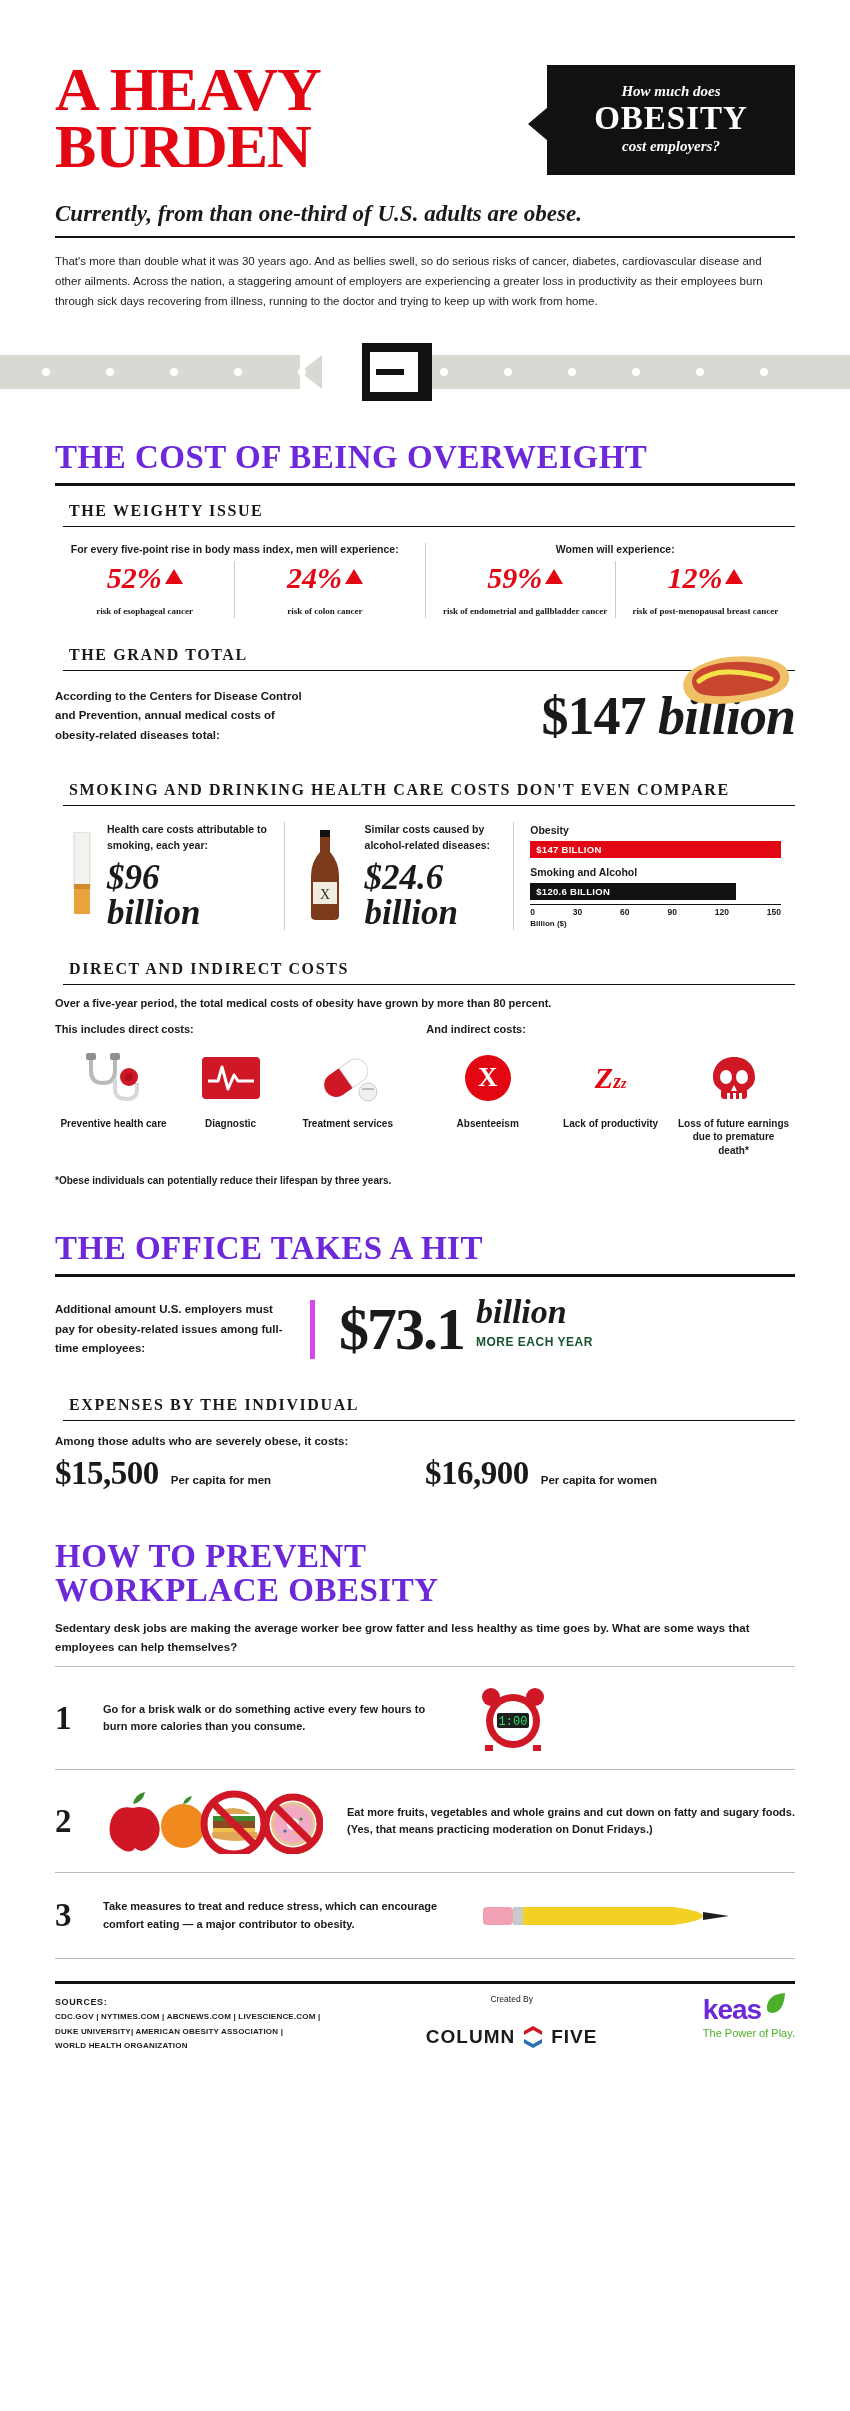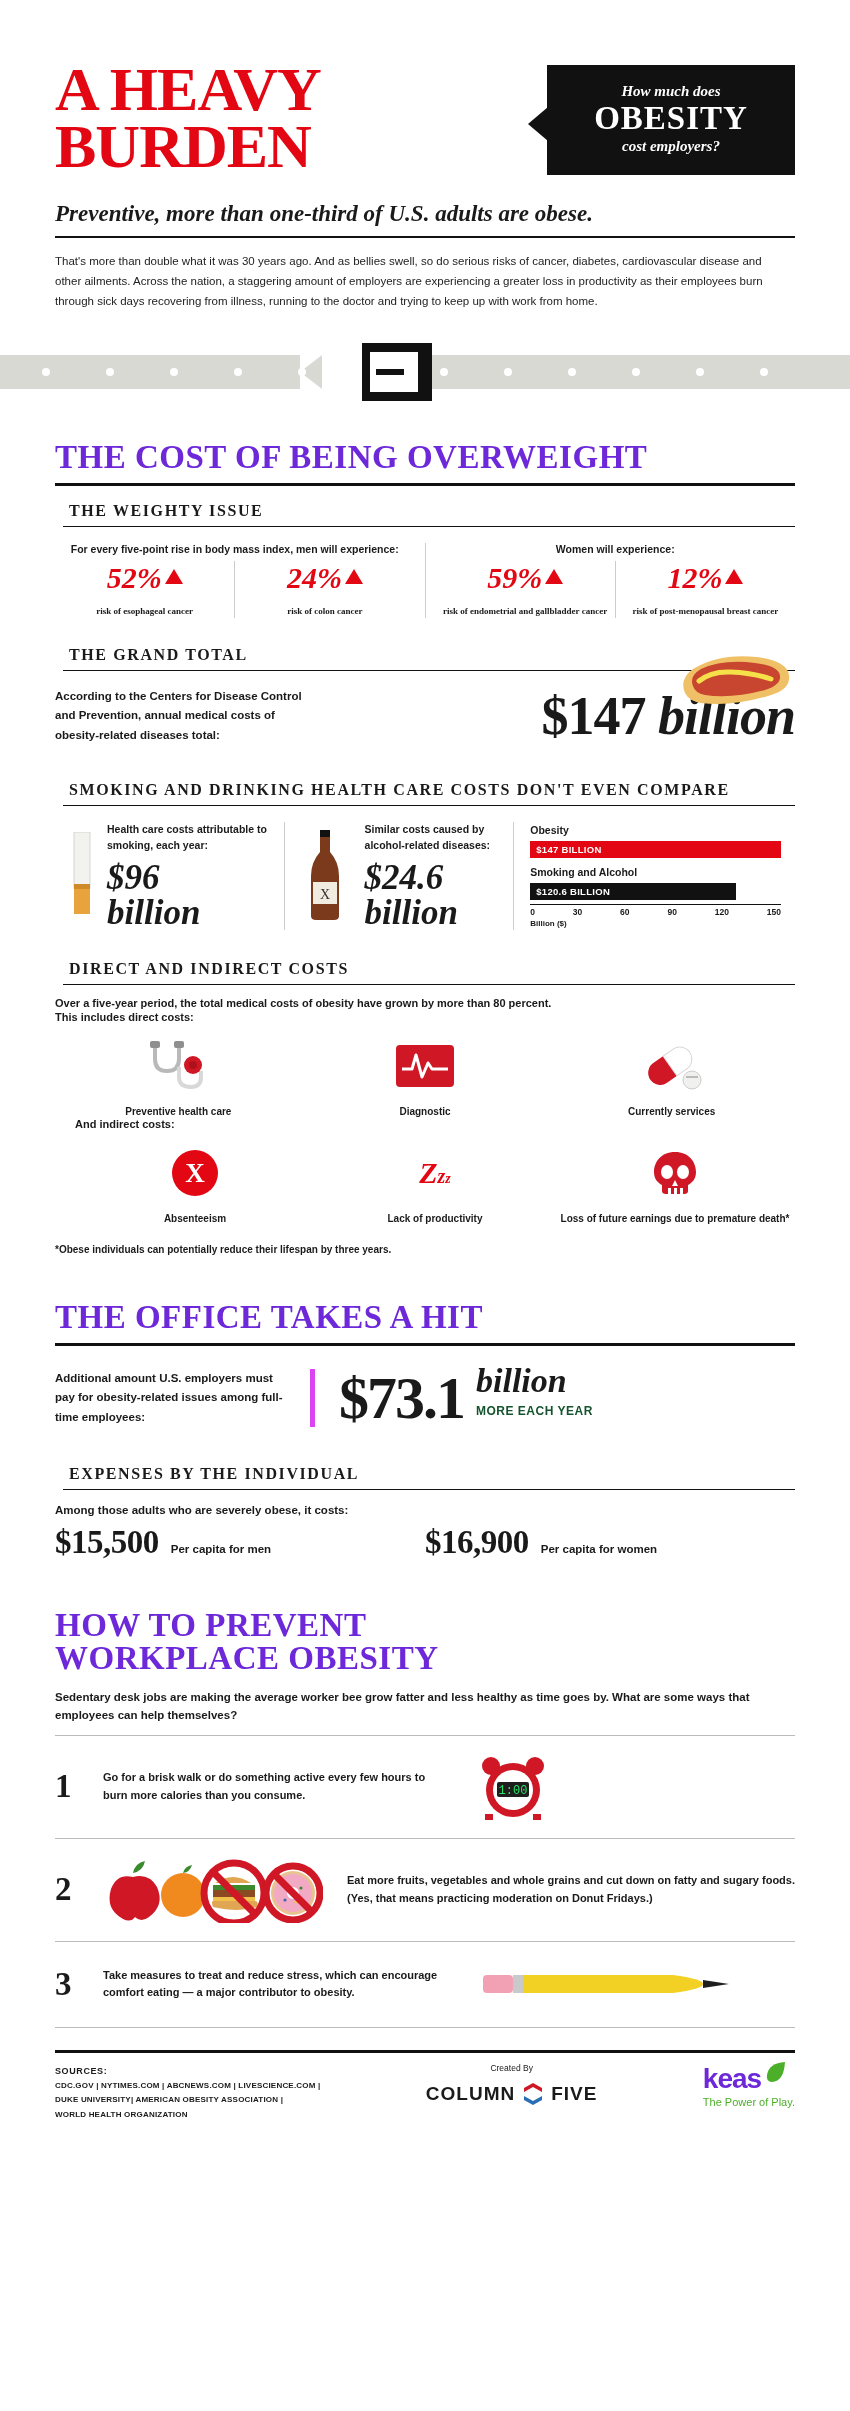--- a/index.html
+++ b/index.html
@@ -295,21 +295,21 @@
     margin-top: 2px;
   }
   .axis-title { font-size: 8px; font-weight: bold; margin-top: 2px; }
 
   
   .dir-note {
     font-size: 11px;
     font-weight: bold;
     margin-top: 12px;
   }
-  .costs-wrap { display: flex; margin-top: 2px; flex-direction: column; }
+  .costs-wrap { display: flex; margin-top: 14px; }
   .costs-col { flex: 1; }
   .costs-col.right { flex: 1.05; padding-left: 20px; }
   .costs-head {
     font-size: 11px;
     font-weight: bold;
     margin-bottom: 12px;
   }
   .icon-row { display: flex; }
   .icon-item { flex: 1; text-align: center; padding: 0 5px; }
   .icon-box { height: 62px; display: flex; align-items: center; justify-content: center; }
@@ -426,21 +426,21 @@
     align-items: flex-start;
     justify-content: space-between;
     margin-top: 22px;
     padding-top: 10px;
     border-top: 3px solid #111;
     padding-bottom: 40px;
   }
   .sources { font-size: 8px; line-height: 1.8; font-weight: bold; letter-spacing: .2px; }
   .sources .hdr { font-size: 9px; letter-spacing: .6px; }
   .created { text-align: center; }
-  .created .by { font-size: 8.5px; margin-bottom: 8px; }
+  .created .by { font-size: 8.5px; margin-bottom: 20px; }
   .c5 {
     display: flex; align-items: center; justify-content: center;
     font-family: "Liberation Sans", sans-serif;
     font-weight: bold; font-size: 19px; letter-spacing: 1px;
   }
   .keas { text-align: left; }
   .keas .word {
     font-family: "Liberation Sans", sans-serif;
     font-weight: bold;
     font-size: 28px;
@@ -463,21 +463,21 @@
     </div>
     <div class="badge-wrap">
       <div class="badge">
         <div class="b1">How much does</div>
         <div class="b2">OBESITY</div>
         <div class="b3">cost employers?</div>
       </div>
     </div>
   </div>
 
-  <div class="subhead">Preventive, more than one-third of U.S. adults are obese.</div>
+  <div class="subhead">Currently, from than one-third of U.S. adults are obese.</div>
   <div class="intro">That's more than double what it was 30 years ago. And as bellies swell, so do serious risks of cancer, diabetes, cardiovascular disease and other ailments. Across the nation, a staggering amount of employers are experiencing a greater loss in productivity as their employees burn through sick days recovering from illness, running to the doctor and trying to keep up with work from home.</div>
 
   <div class="belt">
     <div class="strap left"></div>
     <div class="tip"></div>
     <div class="strap right"></div>
     <div class="holes l">
       <div class="hole"></div>
       <div class="hole"></div>
       <div class="hole"></div>
@@ -632,21 +632,21 @@
           <div class="icon-box">
             <svg width="64" height="52" viewBox="0 0 64 52">
               <g transform="rotate(-35 30 26)">
                 <rect x="6" y="14" width="48" height="24" rx="12" fill="#cf1725"></rect>
                 <path d="M30 14 h12 a12 12 0 0 1 0 24 h-12 z" fill="#ffffff" stroke="#ddd"></path>
               </g>
               <circle cx="52" cy="40" r="9" fill="#f0f0ee" stroke="#ccc"></circle>
               <path d="M46 37 h12" stroke="#bbb" stroke-width="2"></path>
             </svg>
           </div>
-          <div class="icon-cap">Currently services</div>
+          <div class="icon-cap">Treatment services</div>
         </div>
       </div>
     </div>
 
     <div class="costs-col right">
       <div class="costs-head">And indirect costs:</div>
       <div class="icon-row">
         <div class="icon-item">
           <div class="icon-box">
             <div class="circ">X</div>

